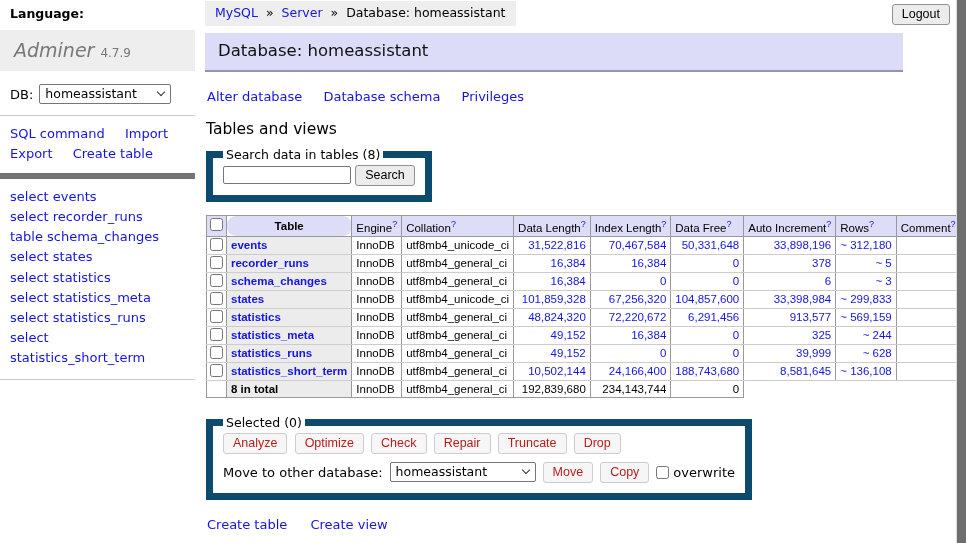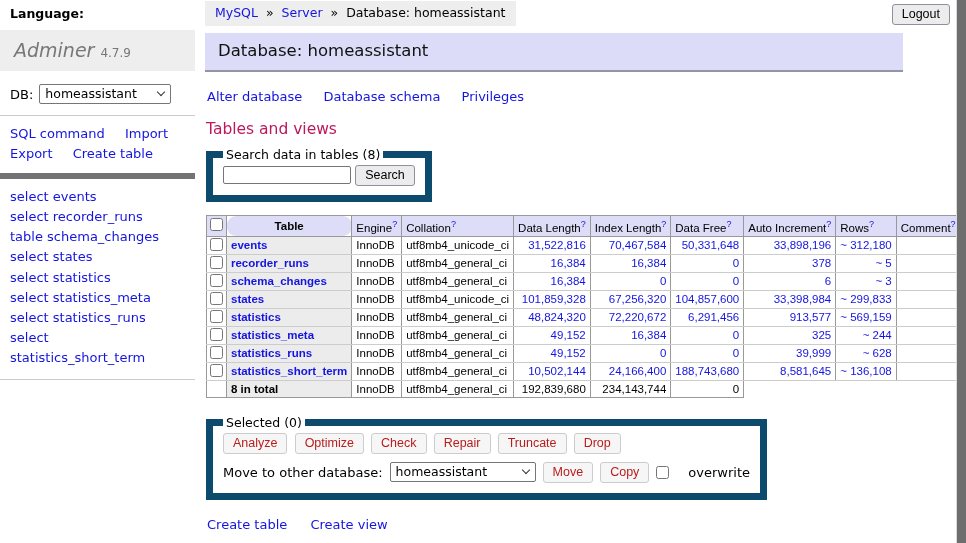--- a/index.html
+++ b/index.html
@@ -40,21 +40,21 @@
                 font-size:12.5px; white-space:nowrap; }
   #breadcrumb .sep { color:#000; margin:0 4px; }
   #logout-wrap { position:absolute; top:4px; right:16px; }
 
   
   #main { margin-left:205px; padding-top:33px; width:698px; }
   h2.page-title { margin:0; background:#dcdcf8; border-bottom:2px solid #9494a8;
                   padding:8px 13px 10px; font-size:16.5px; font-weight:normal; color:#111; }
   .nav-links { margin:17px 0 0 2px; }
   .nav-links a { margin-right:17px; }
-  h3 { font-size:15.5px; font-weight:normal; margin:16px 0 0 1px; color:#be185d; }
+  h3 { font-size:15.5px; font-weight:normal; margin:16px 0 0 1px; color:#000000; }
 
   fieldset { border:7px solid #0c4a6e; padding:3px 10px 9px; margin:9px 0 0 1px;
              width:fit-content; font-size:13px; }
   legend { font-size:12.5px; padding:0 3px; }
   .search-input { width:128px; height:18px; border:1px solid #767676; font-size:12px;
                   padding:1px 3px; font-family:inherit; border-radius:2px; }
 
   
   table.tables { border-collapse:collapse; margin:13px 0 0 1px;
                  font-family:"Liberation Sans","DejaVu Sans",sans-serif; font-size:11.5px; }
@@ -69,21 +69,21 @@
   .tables sup a { font-size:9px; }
   .tables tr.total th { font-weight:bold; }
   .tables tr.total td, .tables tr.total th { border-bottom-color:#999; }
   .tables td.void { border:none; background:#fff; }
   .col-name { width:122px; } .col-eng { width:45px; } .col-coll { width:93px; }
   .col-dl { width:67px; } .col-il { width:71px; } .col-df { width:64px; }
   .col-ai { width:76px; } .col-rows { width:62px; } .col-com { width:56px; }
 
   .sel-row2 { margin-top:8px; display:flex; align-items:center; gap:7px; }
   .sel-row1 .btn { margin-right:3px; }
-  .ovw { display:flex; align-items:center; gap:19px; }
+  .ovw { display:flex; align-items:center; gap:4px; }
   input[type=checkbox] { width:13px; height:13px; margin:0; }
 
   .link-row { margin:17px 0 0 2px; }
   .link-row a { margin-right:19px; }
 
   #scrollbar { position:absolute; right:0; top:0; width:10px; height:100%;
                background:#6e6e6e; border-left:1px solid #dcdcdc; }
 </style>
 </head>
 <body>

